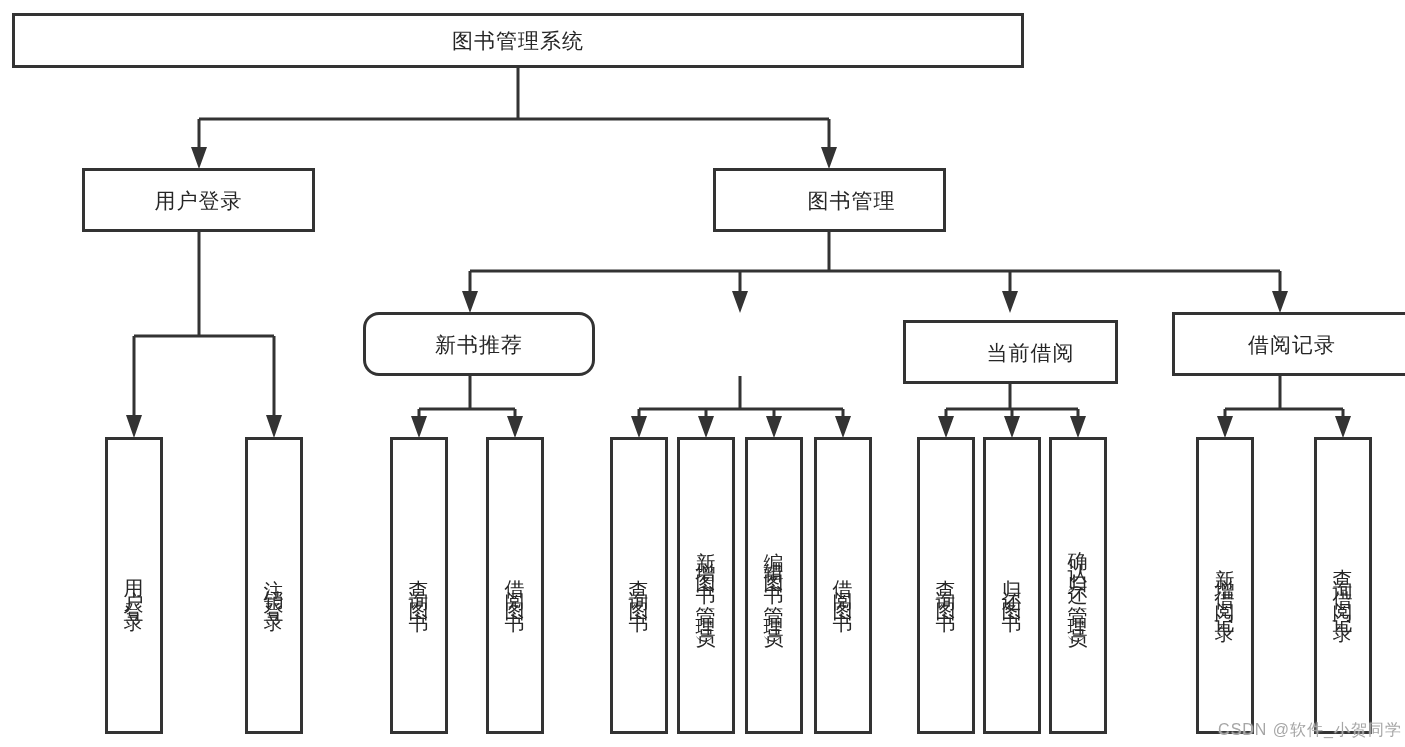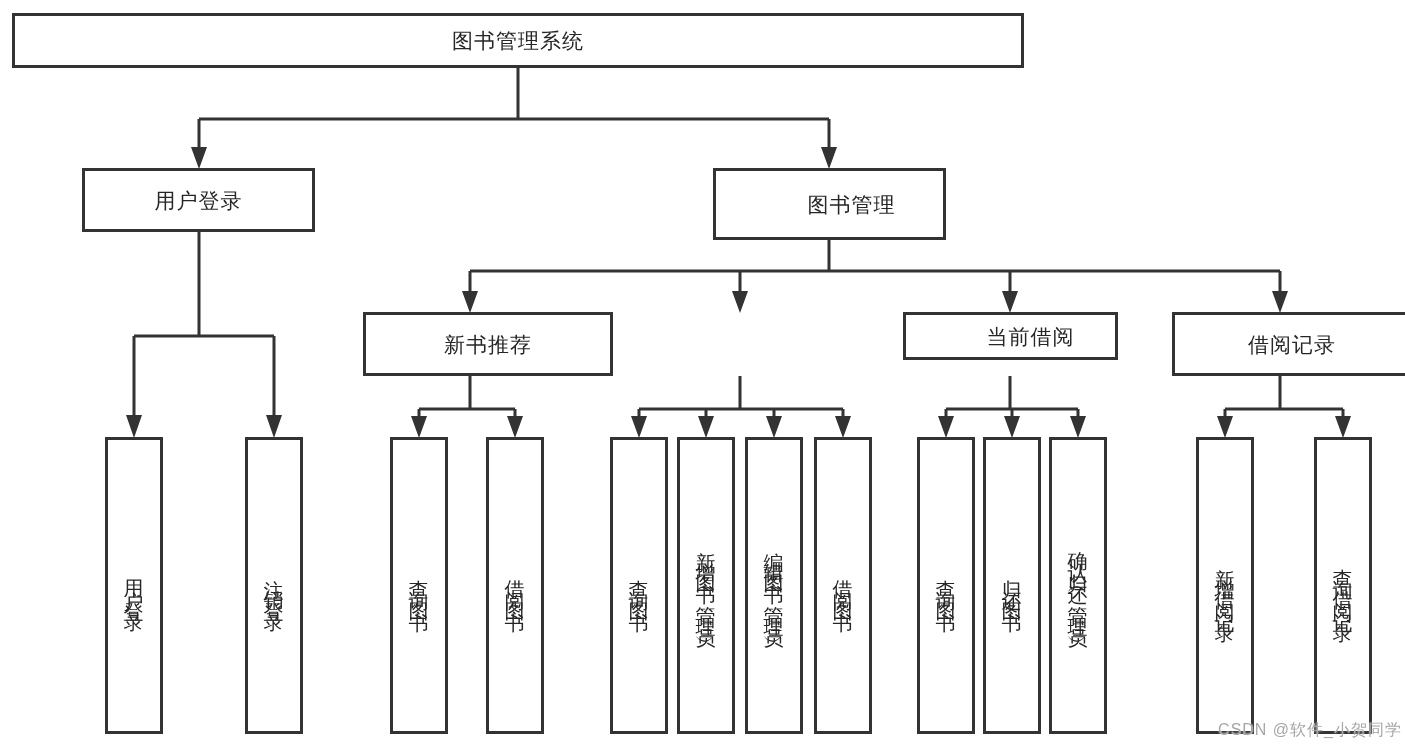--- a/index.html
+++ b/index.html
@@ -57,24 +57,24 @@
       M462 291 H478 L470 313 Z  M732 291 H748 L740 313 Z  M1002 291 H1018 L1010 313 Z  M1272 291 H1288 L1280 313 Z
       M411 416 H427 L419 438 Z  M507 416 H523 L515 438 Z
       M631 416 H647 L639 438 Z  M698 416 H714 L706 438 Z  M766 416 H782 L774 438 Z  M835 416 H851 L843 438 Z
       M938 416 H954 L946 438 Z  M1004 416 H1020 L1012 438 Z  M1070 416 H1086 L1078 438 Z
       M1217 416 H1233 L1225 438 Z  M1335 416 H1351 L1343 438 Z"></path>
   </svg>
 
   <div class="box" style="left:12px;top:13px;width:1012px;height:55px;text-align:center;">图书管理系统</div>
 
   <div class="box" style="left:82px;top:168px;width:233px;height:64px;">用户登录</div>
-  <div class="box" style="left:713px;top:168px;width:233px;height:72px;padding-left:44px;">图书管理</div>
+  <div class="box" style="left:713px;top:168px;width:233px;height:64px;padding-left:44px;">图书管理</div>
 
-  <div class="box" style="left:363px;top:312px;width:250px;height:64px;">新书推荐</div>
-  <div class="box" style="left:903px;top:312px;width:215px;height:48px;padding-left:40px;">当前借阅</div>
+  <div class="box" style="left:363px;top:312px;width:232px;height:64px;border-radius:16px;">新书推荐</div>
+  <div class="box" style="left:903px;top:320px;width:215px;height:64px;padding-left:40px;">当前借阅</div>
   <div class="box" style="left:1172px;top:312px;width:240px;height:64px;">借阅记录</div>
 
   <div class="box leaf" style="left:105px;">
     <span class="vtext">用户登录</span>
   </div>
   <div class="box leaf" style="left:245px;">
     <span class="vtext">注销登录</span>
   </div>
 
   <div class="box leaf" style="left:390px;">

